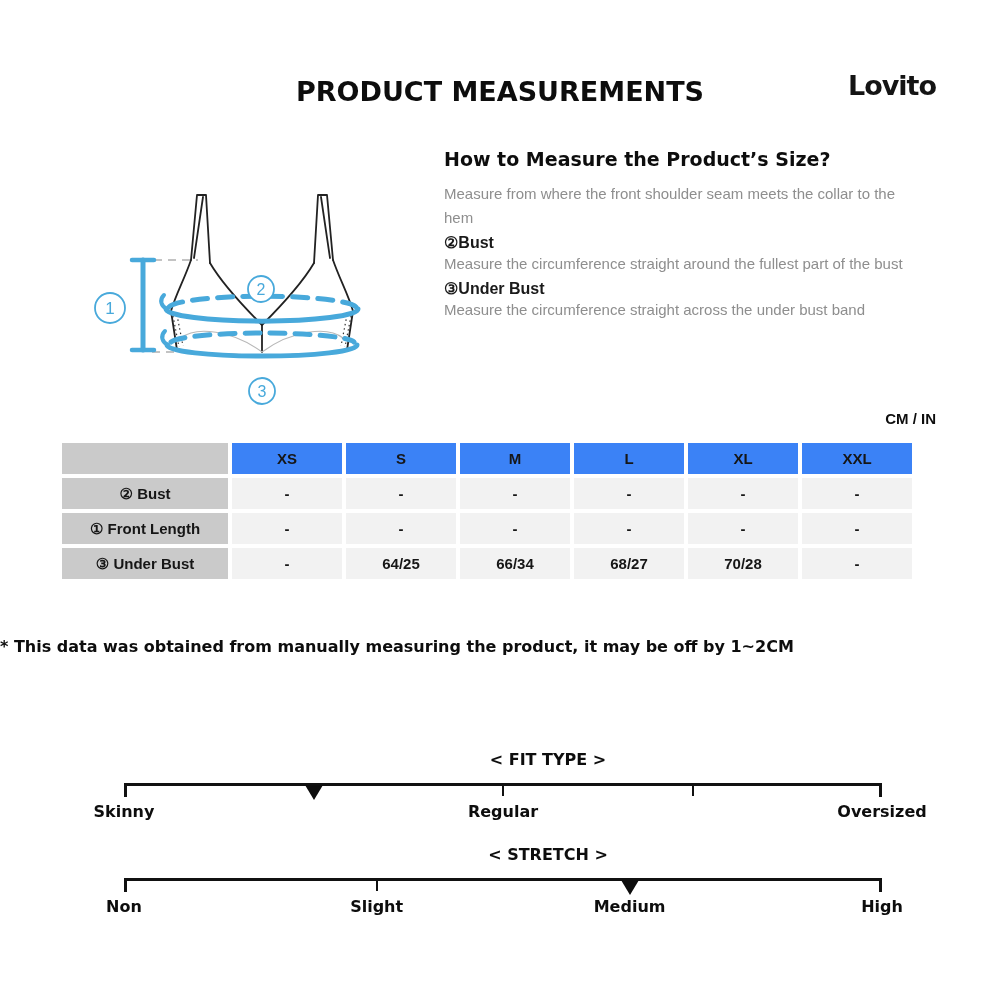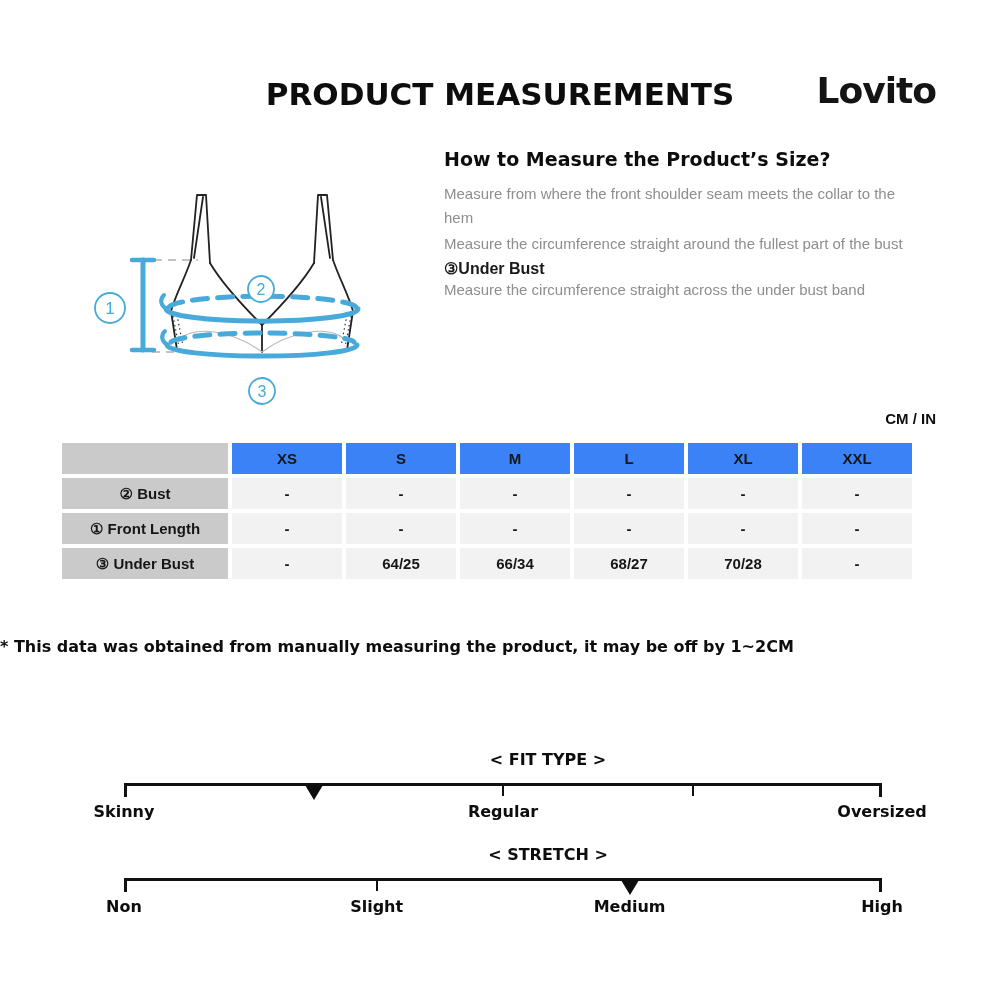--- a/index.html
+++ b/index.html
@@ -1,23 +1,23 @@
 <!DOCTYPE html>
 <html><head>
 <meta charset="utf-8">
 <style>
   html,body{margin:0;padding:0;background:#ffffff;}
   .page{position:relative;width:1000px;height:1000px;background:#fff;overflow:hidden;
         font-family:"Liberation Sans", sans-serif;color:#111;}
 
   
   .page-title{position:absolute;top:76px;left:0;width:1000px;text-align:center;
-    font-family:"DejaVu Sans", sans-serif;font-weight:800;font-size:31px;letter-spacing:0px;color:#0d0d0d;}
+    font-family:"DejaVu Sans", sans-serif;font-weight:800;font-size:27px;letter-spacing:0px;color:#0d0d0d;}
   .brand{position:absolute;top:70px;right:64px;
-    font-family:"DejaVu Sans", sans-serif;font-weight:800;font-size:36px;letter-spacing:-1px;color:#141414;}
+    font-family:"DejaVu Sans", sans-serif;font-weight:800;font-size:27px;letter-spacing:-1px;color:#141414;}
 
   
   .howto{position:absolute;left:444px;top:148px;width:496px;}
   .howto h2{margin:0 0 12px 0;font-family:"DejaVu Sans", sans-serif;font-weight:700;font-size:19px;color:#0d0d0d;}
   .howto .item-label{font-size:16px;font-weight:700;color:#1a1a1a;margin-top:3px;}
   .howto .item-desc{width:470px;font-size:15px;line-height:24px;color:#8e8e8e;margin-bottom:2px;}
 
   
   .diagram{position:absolute;left:80px;top:168px;width:350px;height:250px;}
 
@@ -111,20 +111,21 @@
         <text x="181" y="127" text-anchor="middle" font-size="16" fill="#48A9DB" font-family="Liberation Sans, sans-serif">2</text>
         <circle cx="182" cy="223" r="13" stroke="#48A9DB" stroke-width="1.8" fill="none"></circle>
         <text x="182" y="229" text-anchor="middle" font-size="16" fill="#48A9DB" font-family="Liberation Sans, sans-serif">3</text>
       </g>
     </svg>
   </div>
 
   <div class="howto">
     <h2>How to Measure the Product’s Size?</h2>
     <div class="item-desc">Measure from where the front shoulder seam meets the collar to the hem</div>
+    <div class="item-label">②Bust</div>
     <div class="item-desc">Measure the circumference straight around the fullest part of the bust</div>
     <div class="item-label">③Under Bust</div>
     <div class="item-desc">Measure the circumference straight across the under bust band</div>
   </div>
 
   <div class="unit-label">CM / IN</div>
 
   <table class="size-table">
     <tbody>
         <tr>

